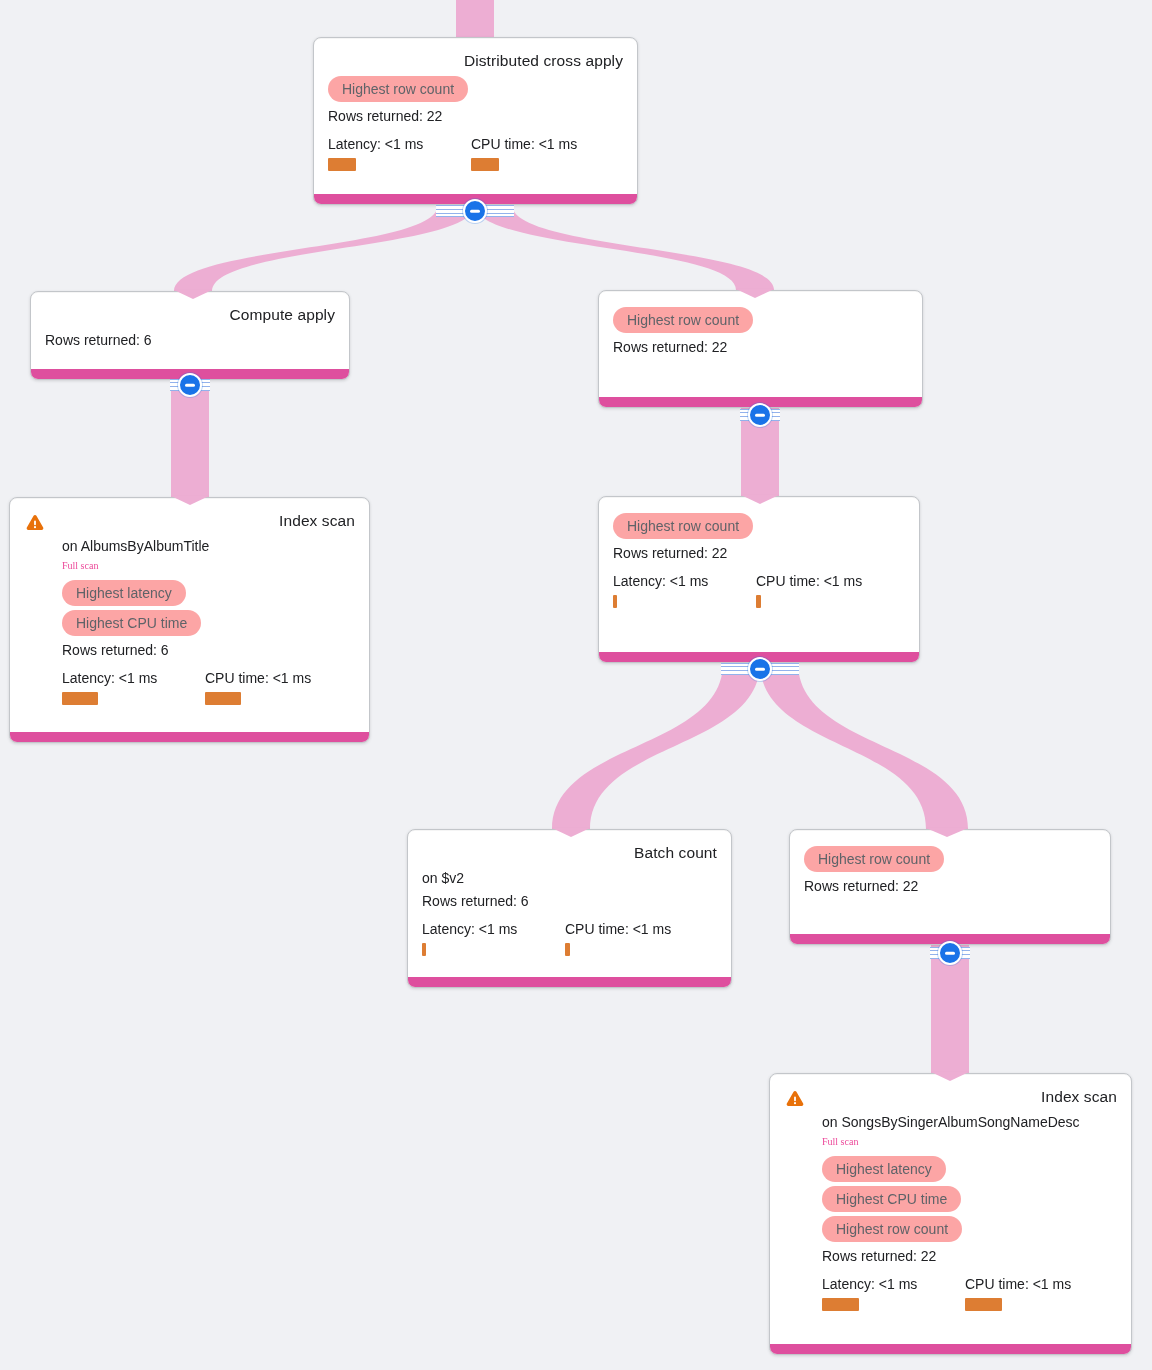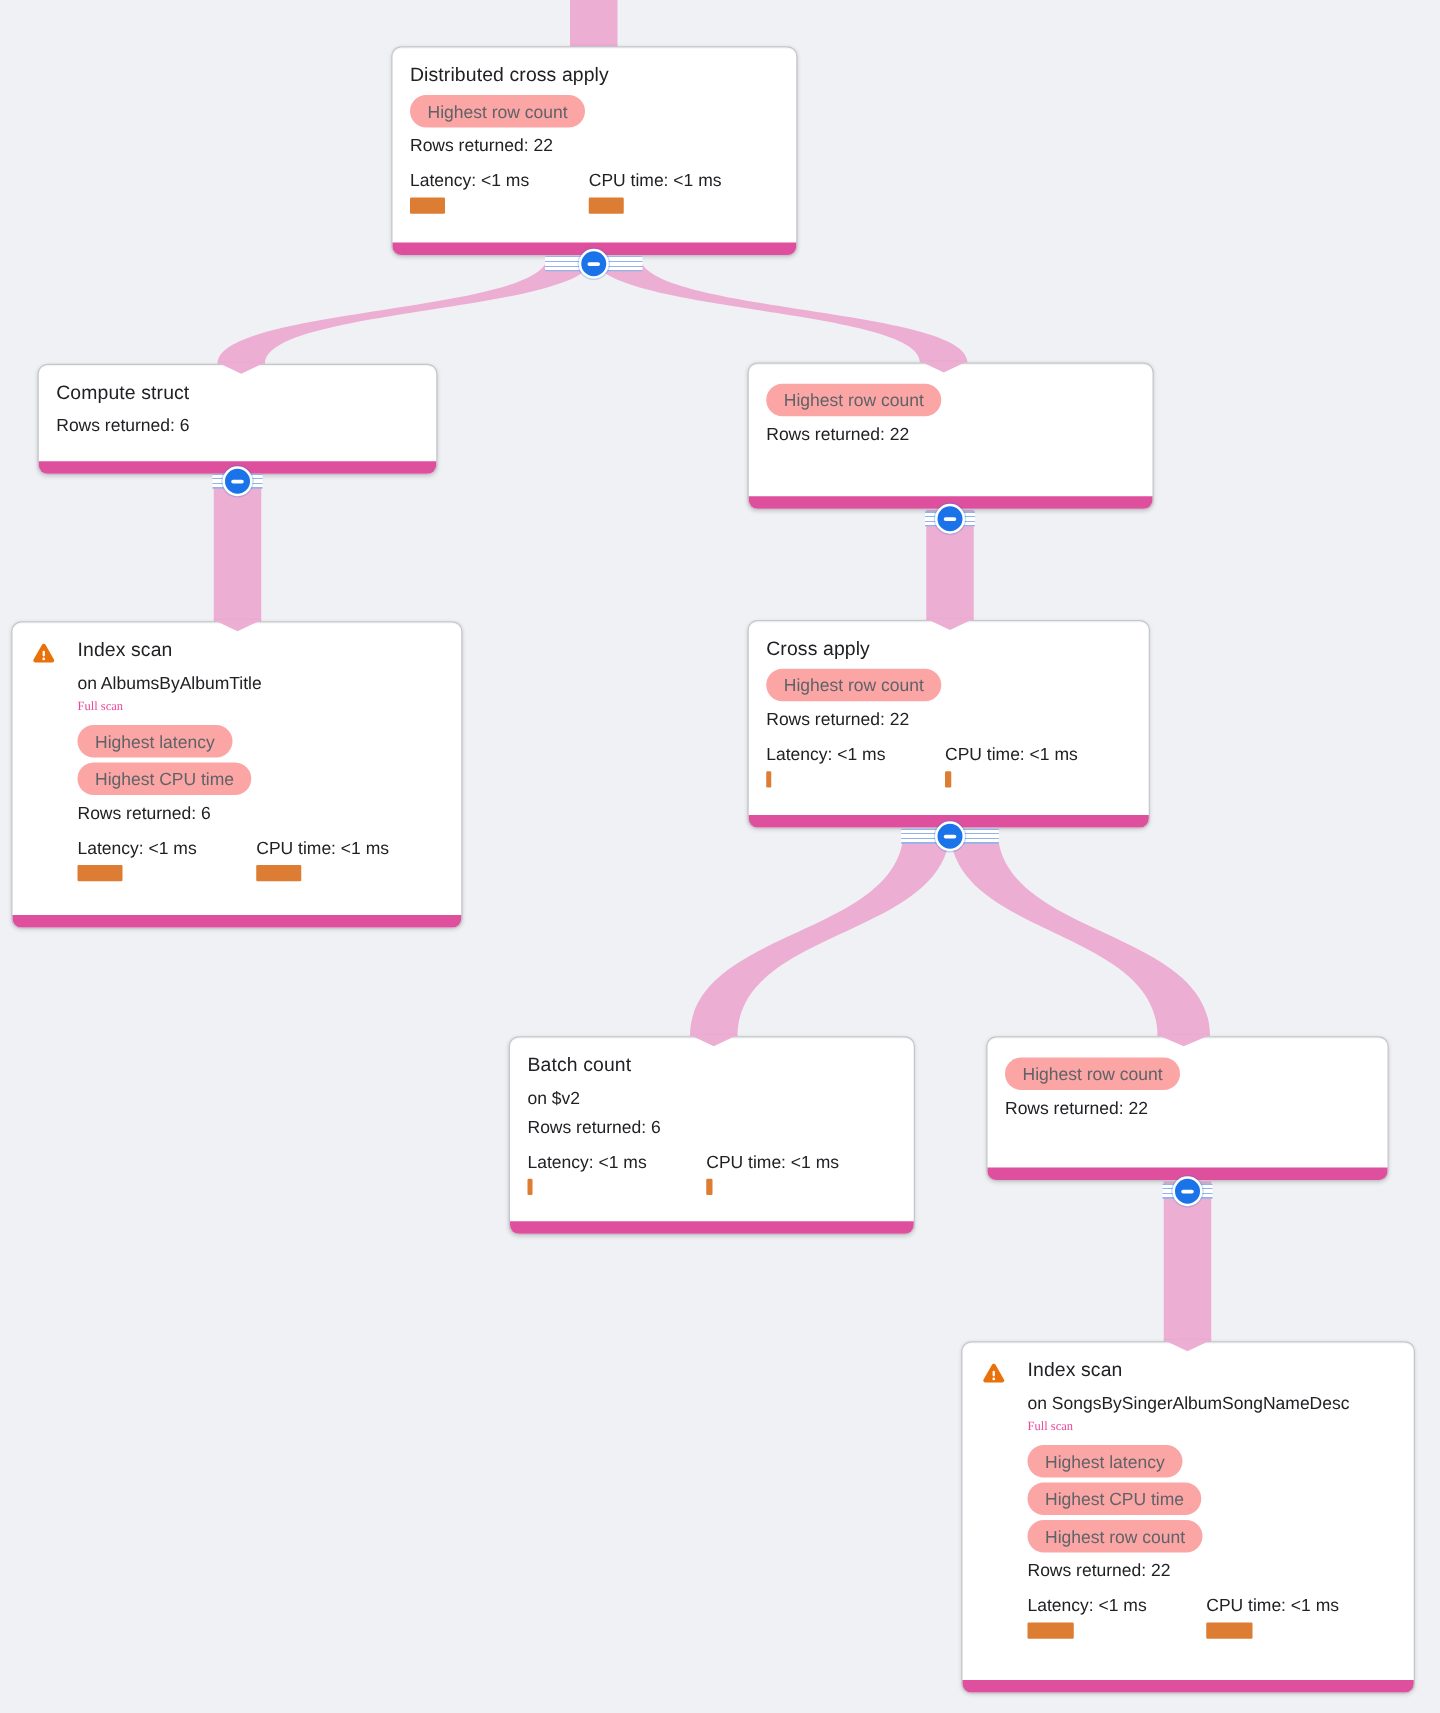--- a/index.html
+++ b/index.html
@@ -7,21 +7,21 @@
   #canvas{position:relative;width:1152px;height:1370px;background:#f0f1f4;overflow:hidden;}
   svg.layer{position:absolute;left:0;top:0;pointer-events:none;}
   #edges{z-index:1;}
   #notches{z-index:3;}
   .card{position:absolute;z-index:2;background:#ffffff;border:1px solid #c3c6ca;border-radius:8px;
         box-shadow:0 1px 3px rgba(60,64,67,.18), inset 0 1px 0 rgba(0,0,0,.04);
         box-sizing:border-box;cursor:pointer;}
   .card-inner{position:relative;padding:12px 14px 0 14px;}
   .warn{position:absolute;left:15px;top:15px;width:20px;height:20px;}
   .content.indent{margin-left:38px;}
-  .title{font-size:15.5px;font-weight:500;letter-spacing:.1px;color:#202124;line-height:22px;margin-bottom:4px;}
+  .title{font-size:15.5px;font-weight:500;letter-spacing:.1px;color:#202124;line-height:22px;margin-bottom:4px;text-align:right;}
   .sub{font-size:14px;color:#202124;line-height:20px;}
   .scan{font-size:10px;color:#ec4899;line-height:20px;font-family:Liberation Serif, serif;}
   .badge{display:block;width:fit-content;background:#fca5a5;color:#5f6368;font-size:14px;line-height:18px;
          padding:4px 14px;border-radius:14px;margin:4px 0 4px 0;}
   .rows{font-size:14px;color:#202124;line-height:20px;margin-top:3px;}
   .metrics{display:grid;grid-template-columns:143px auto;margin-top:9px;}
   .metric-label{font-size:14px;color:#202124;line-height:19px;}
   .metric-bar{height:13px;background:#dd7d33;margin-top:4px;border-radius:1px;}
   .bottom-bar{position:absolute;left:0;right:0;bottom:0;height:10px;background:#de4f9e;
               border-radius:0 0 7px 7px;}
@@ -64,21 +64,21 @@
         <div class="metric-bar" style="width:28px"></div>
       </div>
           </div>
         </div>
       </div>
       <div class="bottom-bar"></div>
     </div>
     <div class="card" style="left:30px;top:291px;width:320px;height:89px;">
       <div class="card-inner">
         <div class="content">
-          <div class="title">Compute struct</div>
+          <div class="title">Compute apply</div>
           <div class="rows">Rows returned: 6</div>
         </div>
       </div>
       <div class="bottom-bar"></div>
     </div>
     <div class="card" style="left:598px;top:290px;width:325px;height:118px;">
       <div class="card-inner">
         <div class="content">
           <span class="badge">Highest row count</span>
           <div class="rows">Rows returned: 22</div>
@@ -110,21 +110,20 @@
         <div class="metric-bar" style="width:36px"></div>
       </div>
           </div>
         </div>
       </div>
       <div class="bottom-bar"></div>
     </div>
     <div class="card" style="left:598px;top:496px;width:322px;height:167px;">
       <div class="card-inner">
         <div class="content">
-          <div class="title">Cross apply</div>
           <span class="badge">Highest row count</span>
           <div class="rows">Rows returned: 22</div>
           <div class="metrics">
       <div>
         <div class="metric-label">Latency: &lt;1 ms</div>
         <div class="metric-bar" style="width:4px"></div>
       </div>
       <div>
         <div class="metric-label">CPU time: &lt;1 ms</div>
         <div class="metric-bar" style="width:5px"></div>

